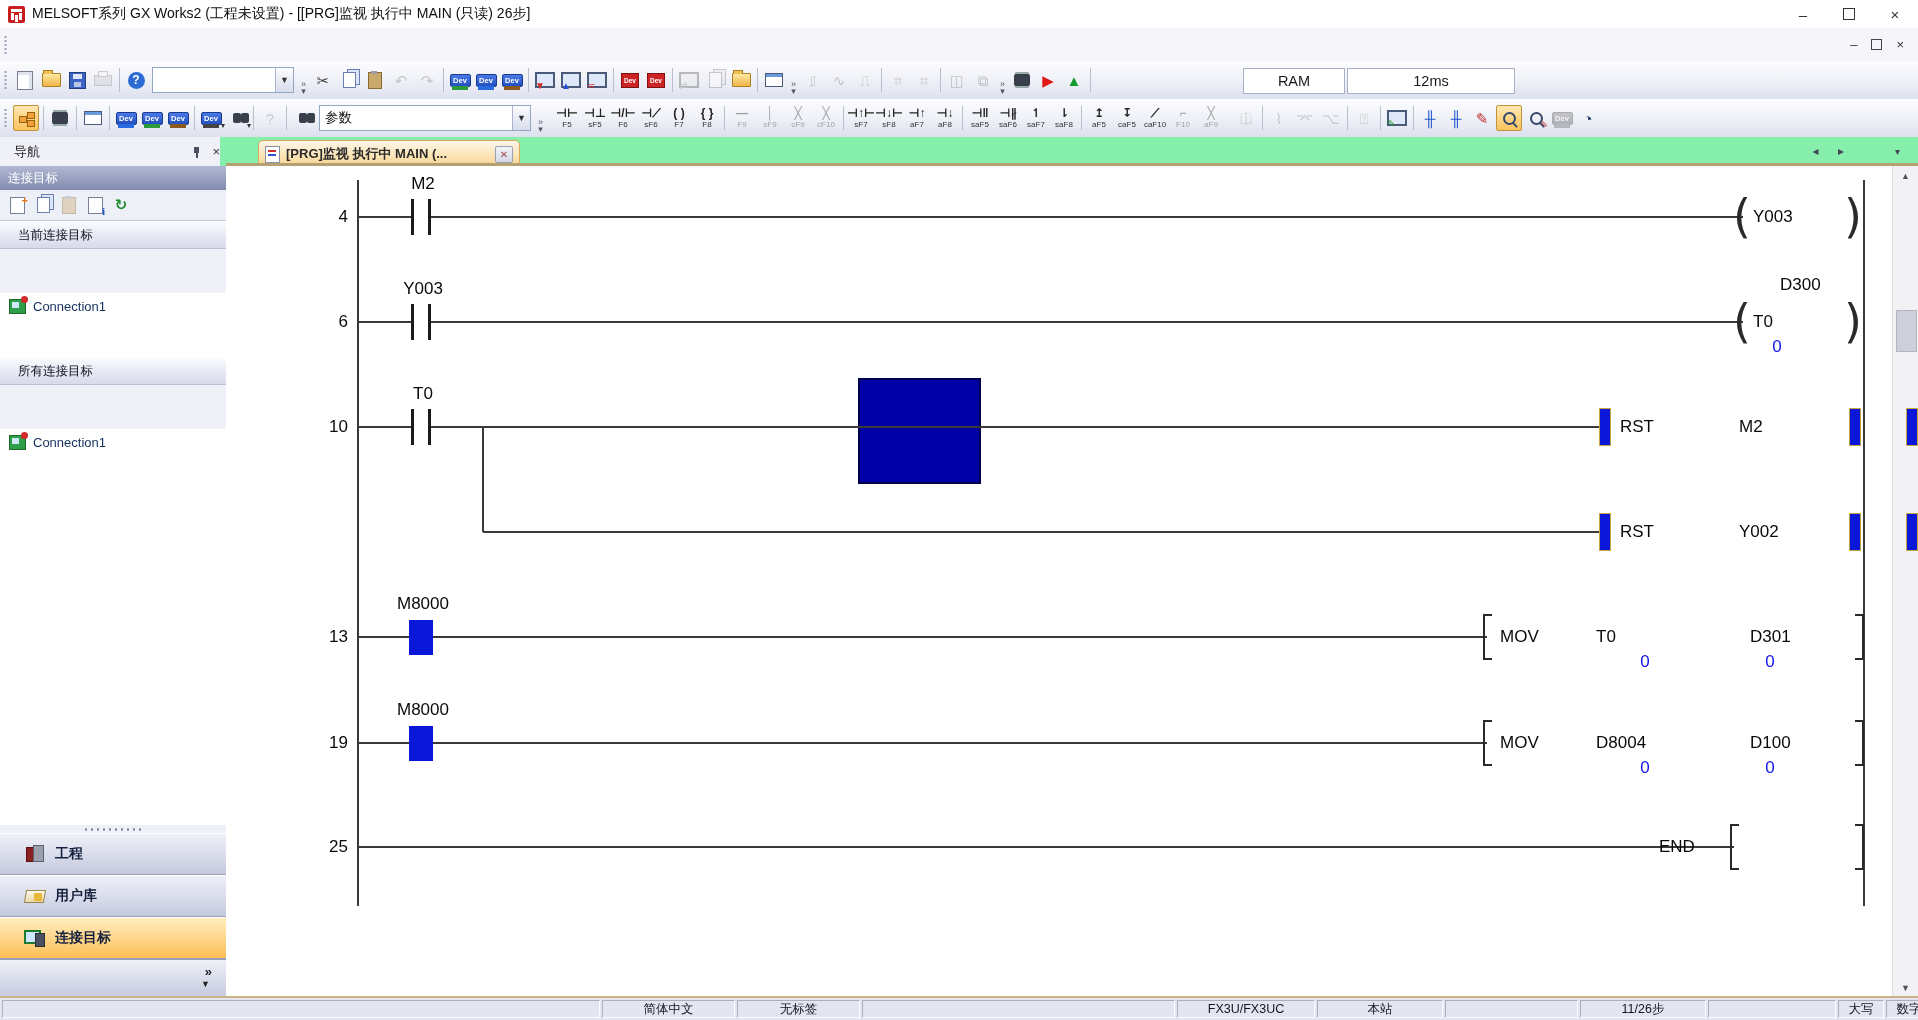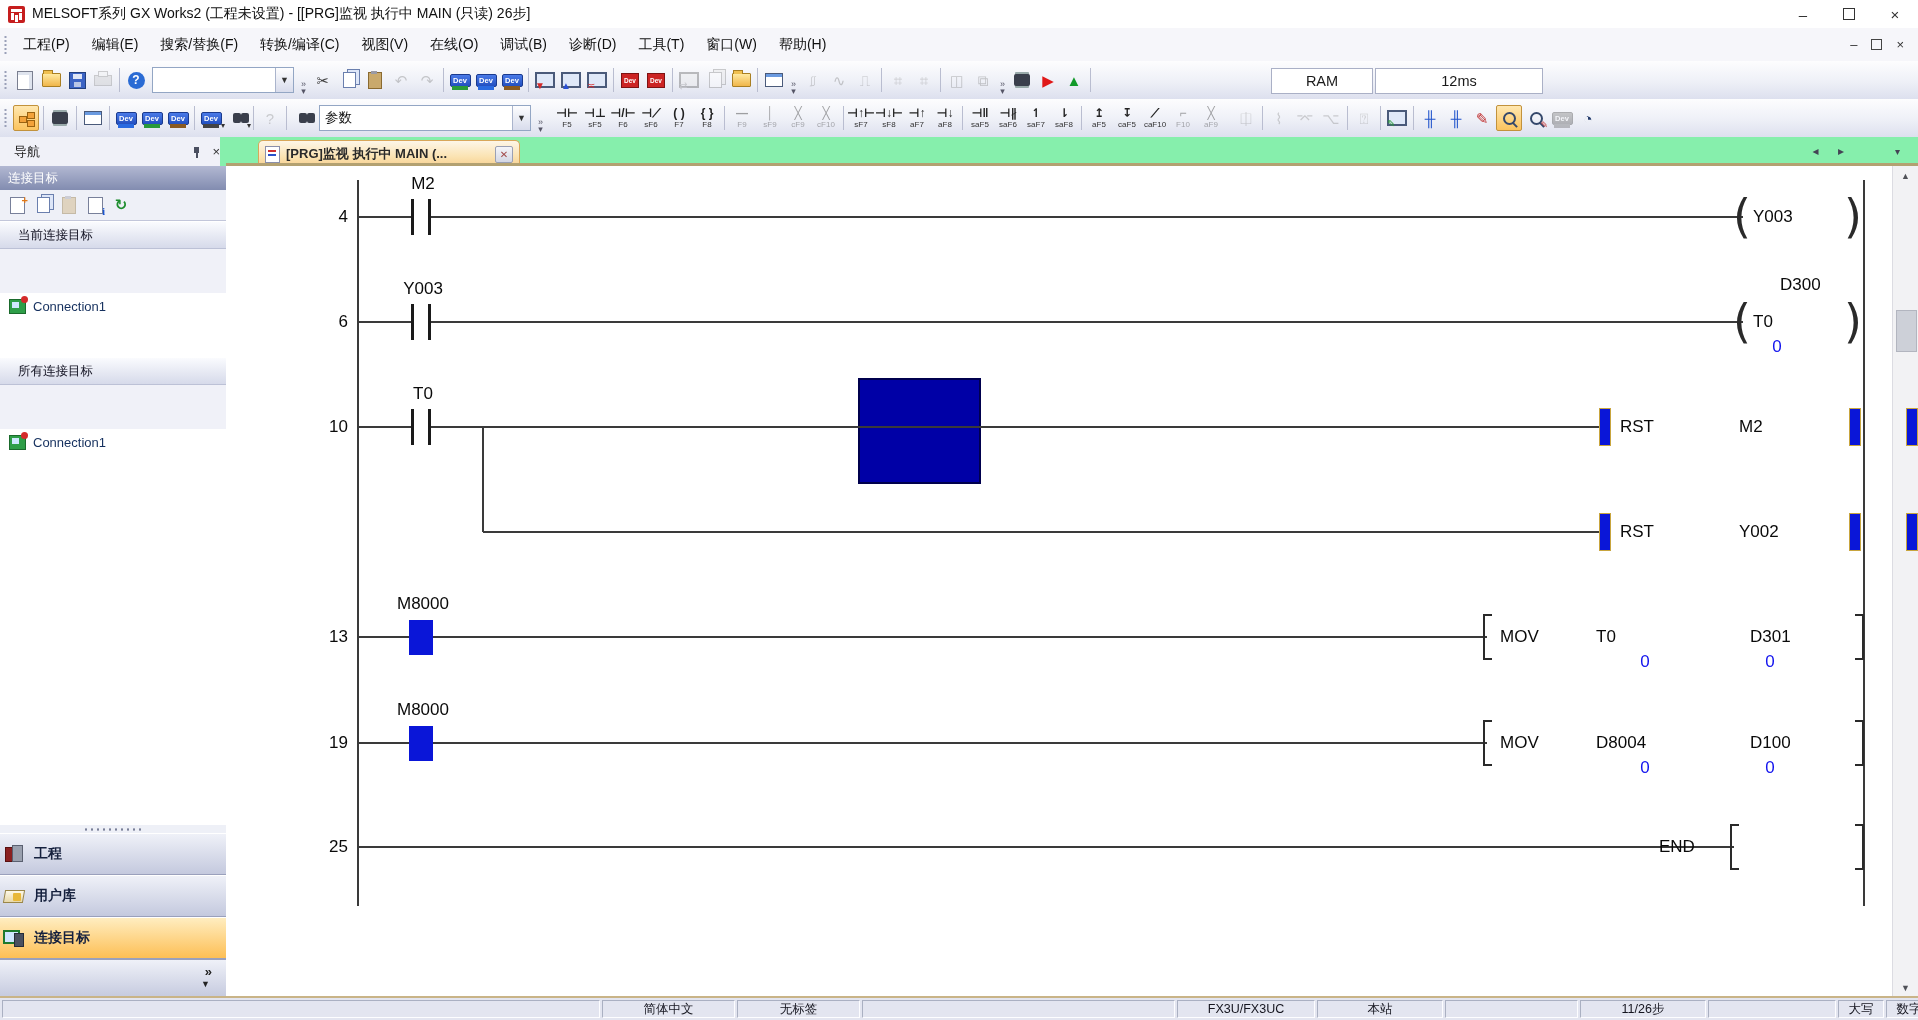--- a/index.html
+++ b/index.html
@@ -68,21 +68,21 @@
   .mag{width:9px;height:9px;border:2px solid #35486b;border-radius:50%;position:relative;}
   .mag:after{content:"";position:absolute;width:2px;height:6px;background:#35486b;left:9px;top:8px;transform:rotate(-45deg);}
   .pressed{background:linear-gradient(#ffe7b0,#fbc35e);border:1px solid #c2923c;border-radius:2px;}
   .combo{height:24px;background:#fff;border:1px solid #93a6c4;display:flex;align-items:center;flex:0 0 auto;margin:0 3px;}
   .combo .cval{flex:1;padding:0 5px;font-size:13.5px;color:#111;}
   .combo .cbtn{width:17px;height:100%;background:linear-gradient(#fdfdfe,#d8dcec);border-left:1px solid #aab4cc;
                display:flex;align-items:center;justify-content:center;font-size:9px;color:#333;}
   .chev{width:11px;height:30px;display:flex;flex-direction:column;align-items:center;justify-content:flex-end;
         font-size:9px;color:#556;line-height:.8;margin:0 1px;flex:0 0 auto;}
   .infobox{position:absolute;top:7px;height:24px;background:#fff;border:1px solid #aab0c6;
-           display:flex;align-items:center;justify-content:center;font-size:14.5px;color:#1a1a1a;margin-left:28px;}
+           display:flex;align-items:center;justify-content:center;font-size:14.5px;color:#1a1a1a;}
   
   .lbtn{width:28px;height:32px;display:flex;flex-direction:column;align-items:center;justify-content:center;
         flex:0 0 auto;color:#222;}
   .lbtn .lg{font-size:12px;line-height:1;font-weight:bold;}
   .lbtn .ll{font-size:8px;color:#333;margin-top:1px;}
   .lbtn.dis{opacity:.4;}
   
   #tabbar{position:absolute;left:220px;top:137px;right:0;height:29px;background:#86efac;}
   #tab-active{position:absolute;left:38px;top:3px;width:248px;height:26px;
               background:linear-gradient(#fdf6e8,#fbe3b2 60%,#f6cf8f);
@@ -116,21 +116,21 @@
   .grp-hdr{height:26px;display:flex;align-items:center;padding-left:18px;font-size:12.5px;color:#101020;
            background:linear-gradient(#fafbfe,#d6daea);border-bottom:1px solid #bcc1d6;border-top:1px solid #fff;}
   .grp-item{height:26px;display:flex;align-items:center;padding-left:9px;font-size:13px;color:#15305e;background:#fff;margin-top:44px;}
   .conn-ic{width:15px;height:13px;background:#2e9e48;border:1px solid #1a6a2c;margin-right:7px;position:relative;}
   .conn-ic:before{content:"";position:absolute;right:-3px;top:-4px;width:7px;height:7px;background:#d42a2a;border-radius:50%;}
   .conn-ic:after{content:"";position:absolute;left:2px;top:2px;width:7px;height:6px;background:#cfe8ff;}
   .grp-body{background:#fff;}
   #nav-fill{flex:1;background:#fff;}
   #nav-splitter{height:8px;background:#eef0f7;display:flex;align-items:center;justify-content:center;}
   #nav-splitter i{width:60px;height:3px;background-image:radial-gradient(circle,#7a8099 1px,transparent 1.3px);background-size:6px 3px;}
-  .navbtn{height:40px;display:flex;align-items:center;padding-left:3px;font-size:14px;font-weight:bold;color:#16213e;
+  .navbtn{height:40px;display:flex;align-items:center;padding-left:24px;font-size:14px;font-weight:bold;color:#16213e;
           background:linear-gradient(#eff1f8,#c4c9de);border-top:1px solid #fff;border-bottom:1px solid #9aa0bc;}
   .navbtn.active{background:linear-gradient(#ffedc0,#fdbf55);}
   .nbic{width:22px;height:18px;margin-right:9px;position:relative;flex:0 0 auto;}
   .nbic-proj:before{content:"";position:absolute;left:2px;top:2px;width:9px;height:13px;background:#8a2020;border:1px solid #5a1010;}
   .nbic-proj:after{content:"";position:absolute;left:9px;top:0px;width:9px;height:15px;background:#9aa0ae;border:1px solid #5a6070;}
   .nbic-lib:before{content:"";position:absolute;left:1px;top:3px;width:18px;height:11px;background:linear-gradient(#fdf8e8,#e8d8a8);border:1px solid #9a8648;transform:skewX(-10deg);}
   .nbic-lib:after{content:"";position:absolute;left:10px;top:6px;width:8px;height:8px;background:#e8b83a;border-radius:1px;}
   .nbic-conn:before{content:"";position:absolute;left:0px;top:1px;width:13px;height:10px;background:#cfe6ff;border:2px solid #1d7a2e;}
   .nbic-conn:after{content:"";position:absolute;left:11px;top:4px;width:8px;height:12px;background:#4a5060;border:1px solid #262c38;}
   #nav-bottomstrip{height:38px;background:linear-gradient(#eff1f8,#c4c9de);border-top:1px solid #9aa0bc;position:relative;}
@@ -177,33 +177,20 @@
       <div class="wbtn">–</div>
       <div class="wbtn">
           <span class="sq"></span>
         </div>
       <div class="wbtn">×</div>
     </div>
   </div>
 
   <div id="menubar">
     <div class="grip"></div>
-    <div id="menu-items" style="display:flex;">
-        <div class="menu-item">工程(P)</div>
-        <div class="menu-item">编辑(E)</div>
-        <div class="menu-item">搜索/替换(F)</div>
-        <div class="menu-item">转换/编译(C)</div>
-        <div class="menu-item">视图(V)</div>
-        <div class="menu-item">在线(O)</div>
-        <div class="menu-item">调试(B)</div>
-        <div class="menu-item">诊断(D)</div>
-        <div class="menu-item">工具(T)</div>
-        <div class="menu-item">窗口(W)</div>
-        <div class="menu-item">帮助(H)</div>
-      </div>
     <div id="menu-controls">
       <span>–</span>
       <span class="sq"></span>
       <span>×</span>
     </div>
   </div>
 
   <div id="toolbar1" class="toolbar">
     <div class="grip"></div>
     <div id="tb1-flow" style="display:flex;align-items:center;">

